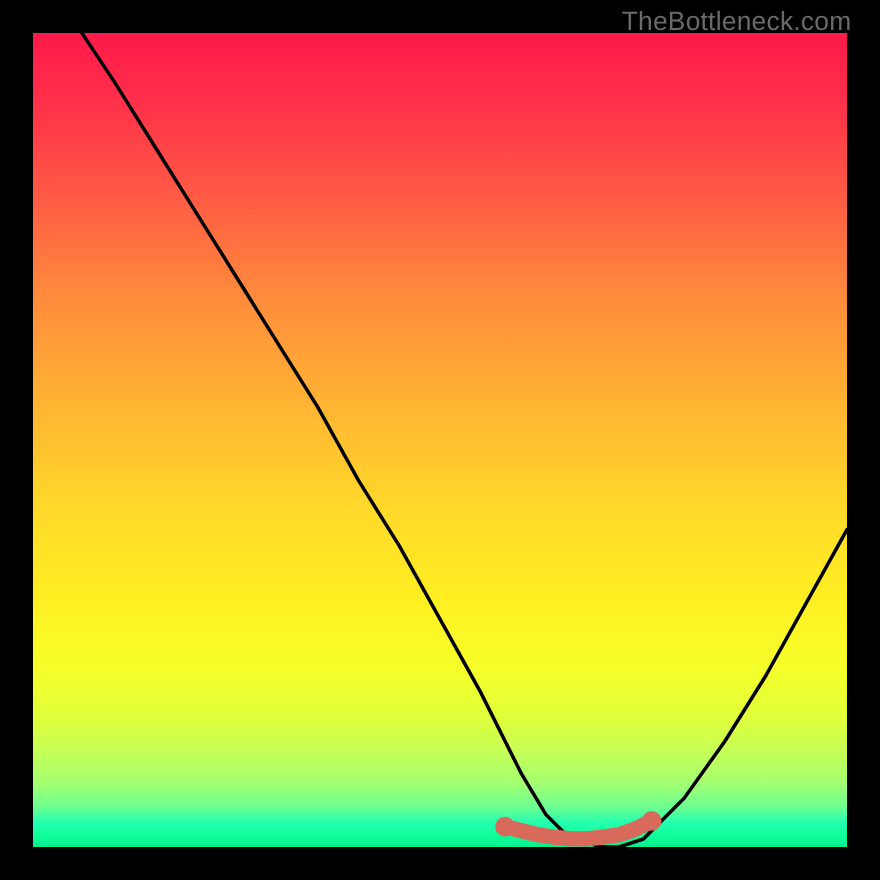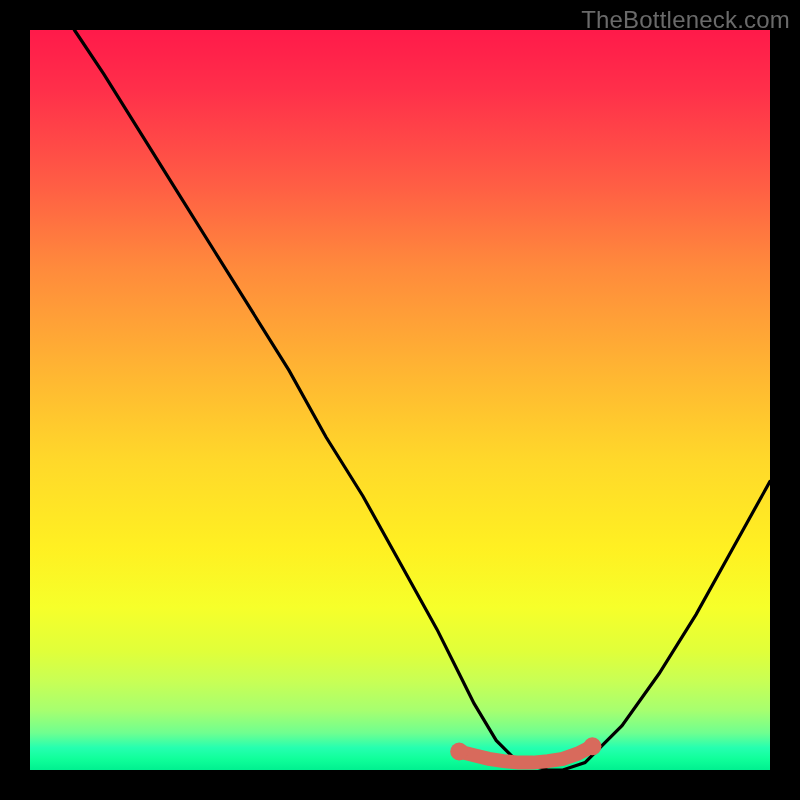--- a/index.html
+++ b/index.html
@@ -7,21 +7,21 @@
     width: 800px;
     height: 800px;
     background: #000;
     position: relative;
     font-family: Arial, Helvetica, sans-serif;
     overflow: hidden;
   }
   .watermark {
     position: absolute;
     top: 6px;
-    right: 10px;
+    right: 26px;
     color: #6a6a6a;
     font-size: 24px;
     font-weight: 500;
     letter-spacing: 0.2px;
     z-index: 5;
   }
   .plot-area {
     position: absolute;
     left: 30px;
     top: 30px;

